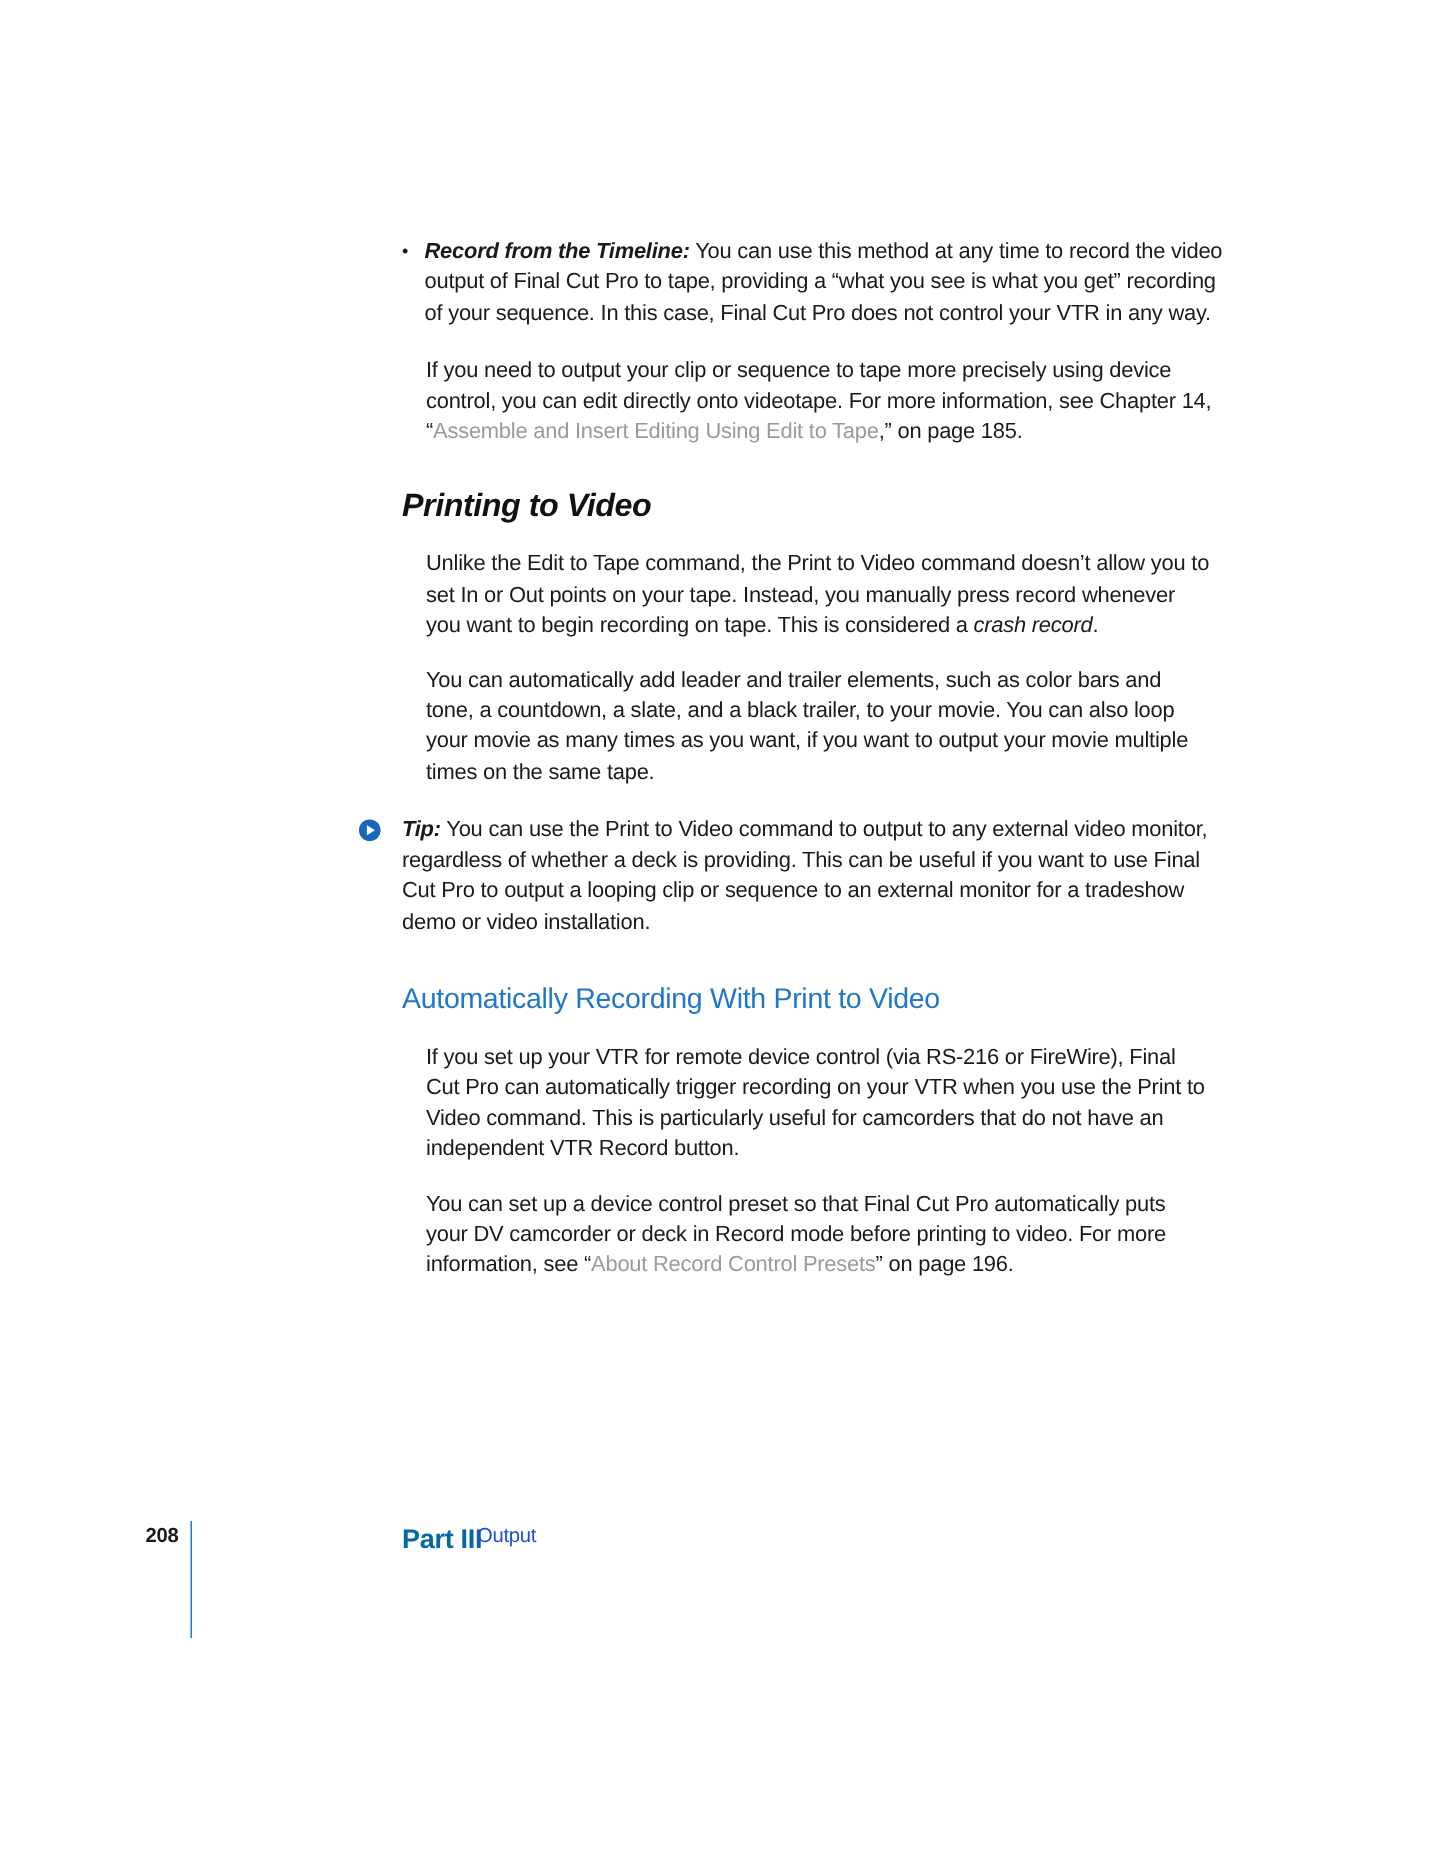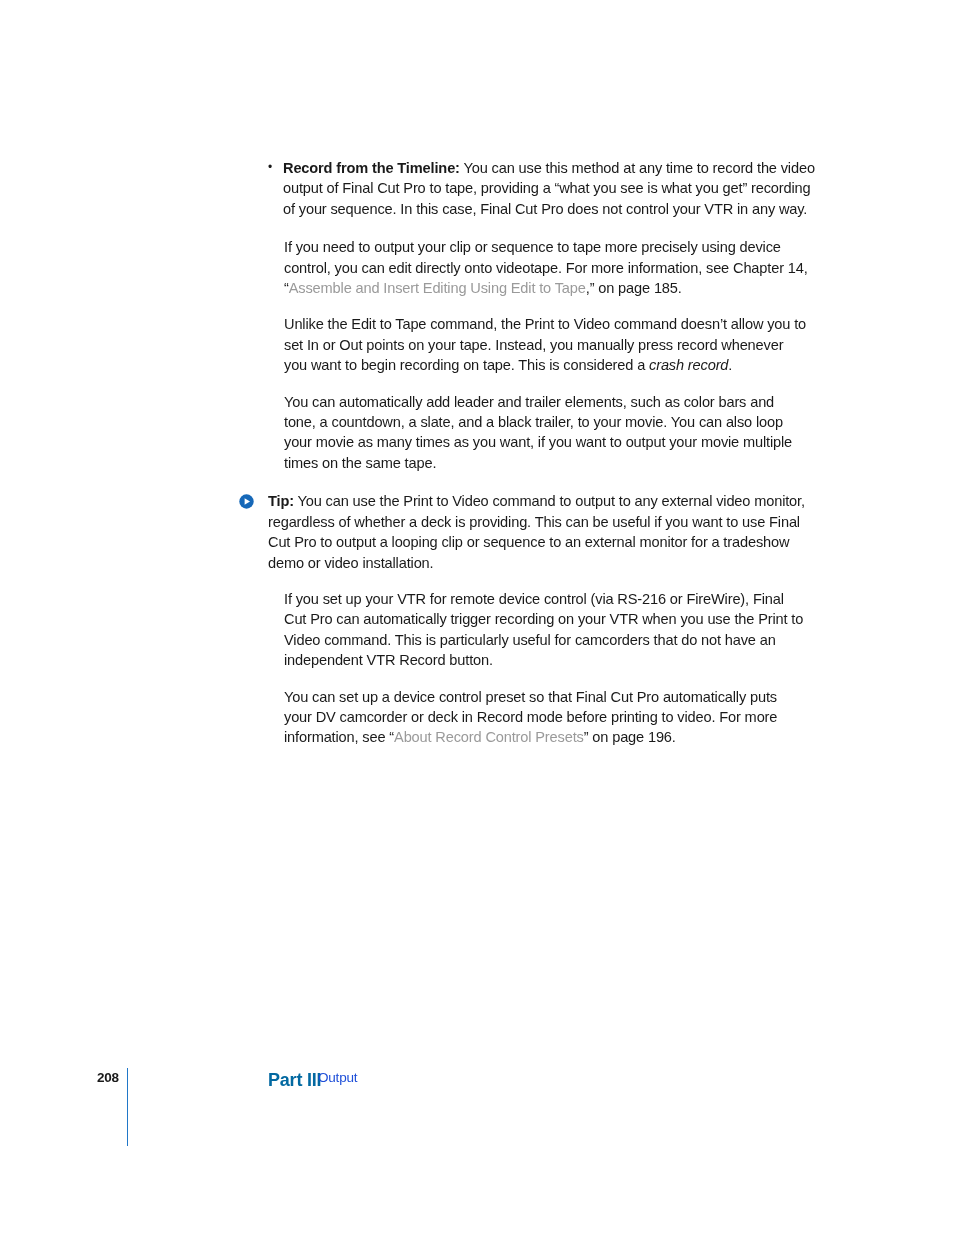--- a/index.html
+++ b/index.html
@@ -62,20 +62,21 @@
     top: -1px;
     font-size: 12px;
     line-height: 20.4px;
     color: #1a1a1a;
   }
 
   em, .italic {
     font-style: italic;
   }
   .bold-italic {
+    font-style: italic;
     font-weight: bold;
   }
 
   
   .xref {
     color: #9a9a9a;
   }
 
   
   .h-section {
@@ -108,21 +109,21 @@
     top: 3px;
     width: 15px;
     height: 15px;
     display: block;
   }
 
   
   .footer {
     position: absolute;
     left: 0;
-    top: 1066px;
+    top: 1012px;
     width: 954px;
     height: 86px;
   }
   .folio {
     position: absolute;
     left: 97px;
     top: 4px;
     width: 24px;
     text-align: left;
     font-size: 13.5px;
@@ -164,35 +165,37 @@
   <div class="content">
 
     <ul class="bullets body-text">
       <li>
         <span class="bullet-mark">•</span><span class="bold-italic">Record from the Timeline:</span><span> You can use this method at any time to record the video output of Final Cut Pro to tape, providing a “what you see is what you get” recording of your sequence. In this case, Final Cut Pro does not control your VTR in any way.</span>
       </li>
     </ul>
 
     <p class="body-text block"><span>If you need to output your clip or sequence to tape more precisely using device control, you can edit directly onto videotape. For more information, see Chapter 14, “</span><span class="xref">Assemble and Insert Editing Using Edit to Tape</span><span>,” on page 185.</span></p>
 
+    <h2 class="h-section">Printing to Video</h2>
 
     <p class="body-text block"><span>Unlike the Edit to Tape command, the Print to Video command doesn’t allow you to set In or Out points on your tape. Instead, you manually press record whenever you want to begin recording on tape. This is considered a </span><span class="italic">crash record</span><span>.</span></p>
 
     <p class="body-text block">You can automatically add leader and trailer elements, such as color bars and tone, a countdown, a slate, and a black trailer, to your movie. You can also loop your movie as many times as you want, if you want to output your movie multiple times on the same tape.</p>
 
     <div class="tip body-text">
       <span class="tip-icon">
         <svg width="15" height="15" viewBox="0 0 15 15" xmlns="http://www.w3.org/2000/svg">
           <circle cx="7.5" cy="7.5" r="7.2" fill="#1668b8"></circle>
           <polygon points="5.6,4.2 11.0,7.5 5.6,10.8" fill="#ffffff"></polygon>
         </svg>
       </span>
       <span class="bold-italic">Tip:</span><span> You can use the Print to Video command to output to any external video monitor, regardless of whether a deck is providing. This can be useful if you want to use Final Cut Pro to output a looping clip or sequence to an external monitor for a tradeshow demo or video installation.</span>
     </div>
 
+    <h3 class="h-sub">Automatically Recording With Print to Video</h3>
 
     <p class="body-text block">If you set up your VTR for remote device control (via RS-216 or FireWire), Final Cut Pro can automatically trigger recording on your VTR when you use the Print to Video command. This is particularly useful for camcorders that do not have an independent VTR Record button.</p>
 
     <p class="body-text block"><span>You can set up a device control preset so that Final Cut Pro automatically puts your DV camcorder or deck in Record mode before printing to video. For more information, see “</span><span class="xref">About Record Control Presets</span><span>” on page 196.</span></p>
 
   </div>
 
   <div class="footer">
     <div class="folio">208</div>
     <div class="footer-rule"></div>

